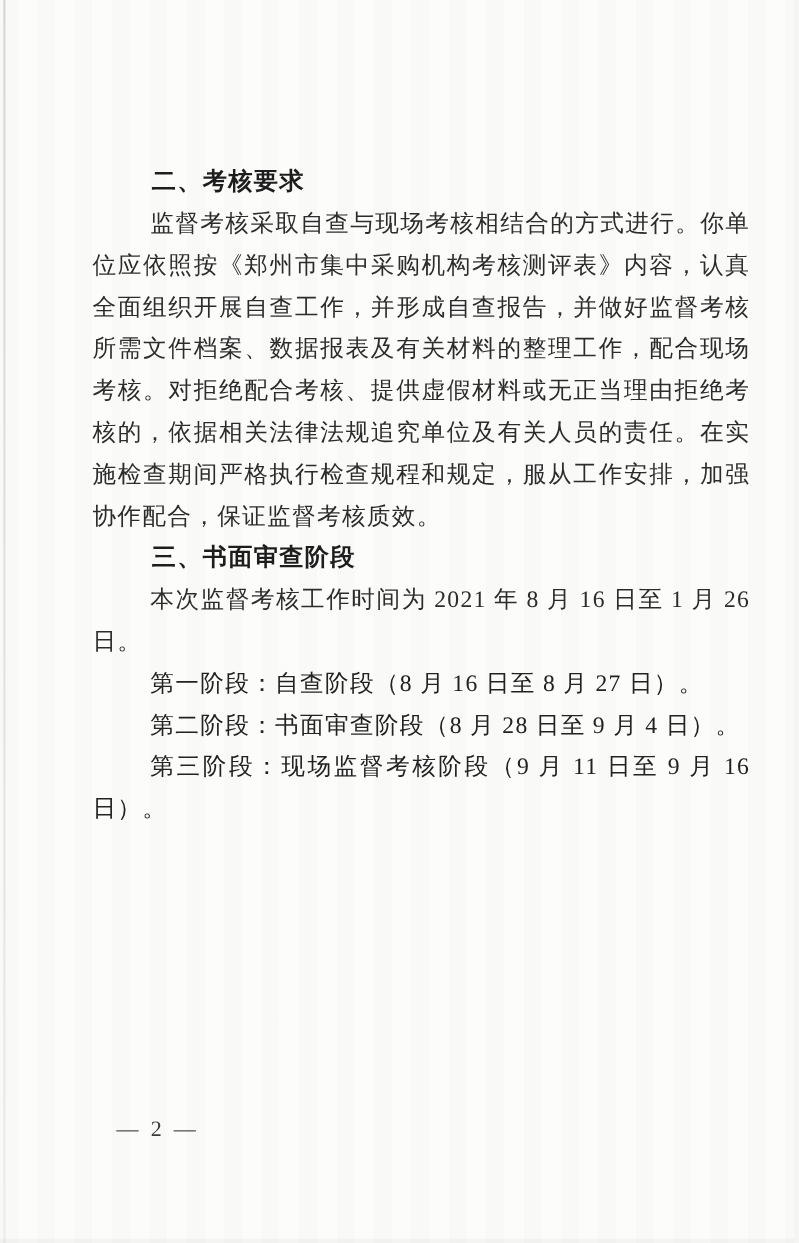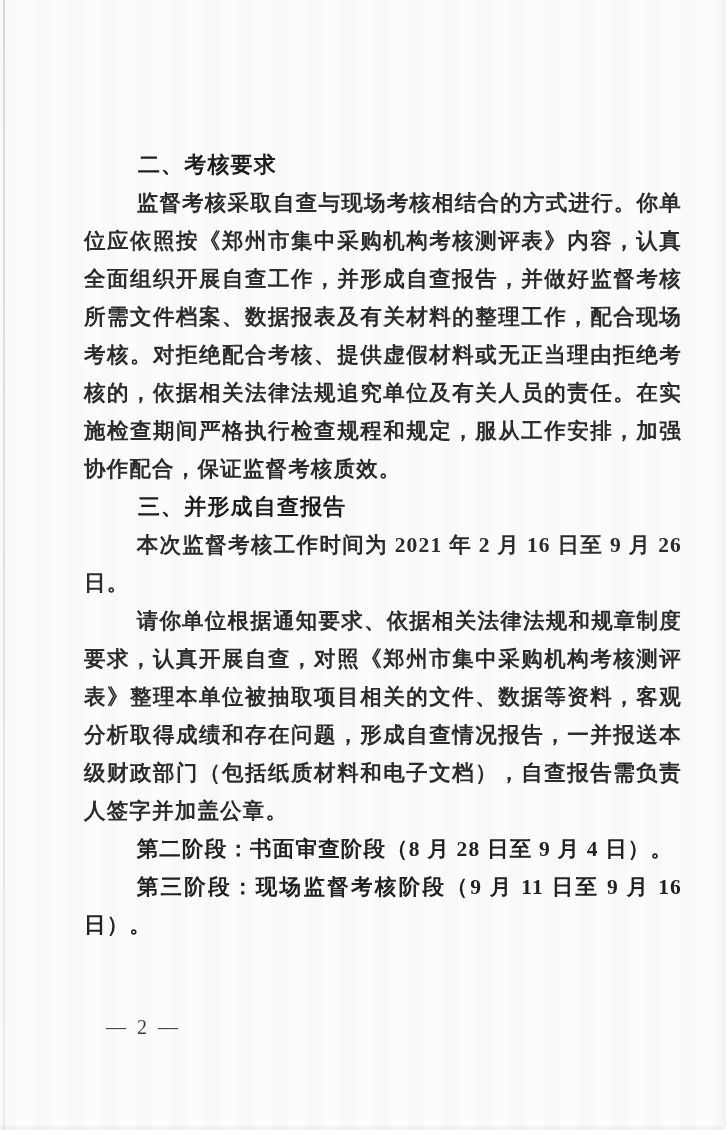--- a/index.html
+++ b/index.html
@@ -49,21 +49,21 @@
     font-size: 21.5px;
     line-height: 38px;
     letter-spacing: 0.055em;
     text-align: justify;
     color: #2c2c2c;
   }
   .doc p, .doc h2 {
     margin: 0;
     padding: 0;
     text-indent: 2.45em;
-    font-weight: bold;
+    font-weight: normal;
   }
   .doc h2 {
     font-family: "Liberation Sans", sans-serif;
     font-size: 22px;
     line-height: 38px;
     font-weight: bold;
     color: #1d1d1d;
   }
   .phase-title {
     font-weight: bold;
@@ -86,26 +86,26 @@
 <div class="page">
 
   <div class="edge-line"></div>
 
   <div class="doc">
 
     <h2>二、考核要求</h2>
 
     <p>监督考核采取自查与现场考核相结合的方式进行。你单位应依照按《郑州市集中采购机构考核测评表》内容，认真全面组织开展自查工作，并形成自查报告，并做好监督考核所需文件档案、数据报表及有关材料的整理工作，配合现场考核。对拒绝配合考核、提供虚假材料或无正当理由拒绝考核的，依据相关法律法规追究单位及有关人员的责任。在实施检查期间严格执行检查规程和规定，服从工作安排，加强协作配合，保证监督考核质效。</p>
 
-    <h2>三、并形成自查报告</h2>
+    <h2>三、书面审查阶段</h2>
 
-    <p>本次监督考核工作时间为 2021 年 2 月 16 日至 9 月 26 日。</p>
+    <p>本次监督考核工作时间为 2021 年 8 月 16 日至 1 月 26 日。</p>
 
+    <p class="phase-title">第一阶段：自查阶段（8 月 16 日至 8 月 27 日）。</p>
 
-    <p>请你单位根据通知要求、依据相关法律法规和规章制度要求，认真开展自查，对照《郑州市集中采购机构考核测评表》整理本单位被抽取项目相关的文件、数据等资料，客观分析取得成绩和存在问题，形成自查情况报告，一并报送本级财政部门（包括纸质材料和电子文档），自查报告需负责人签字并加盖公章。</p>
 
     <p class="phase-title">第二阶段：书面审查阶段（8 月 28 日至 9 月 4 日）。</p>
 
 
     <p class="phase-title">第三阶段：现场监督考核阶段（9 月 11 日至 9 月 16 日）。</p>
 
   </div>
 
   <div class="footer">— 2 —</div>
 

